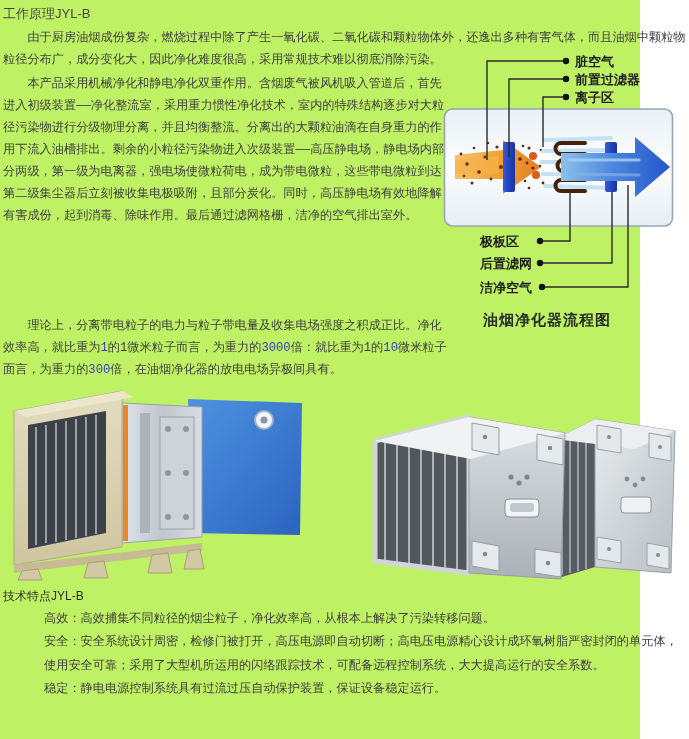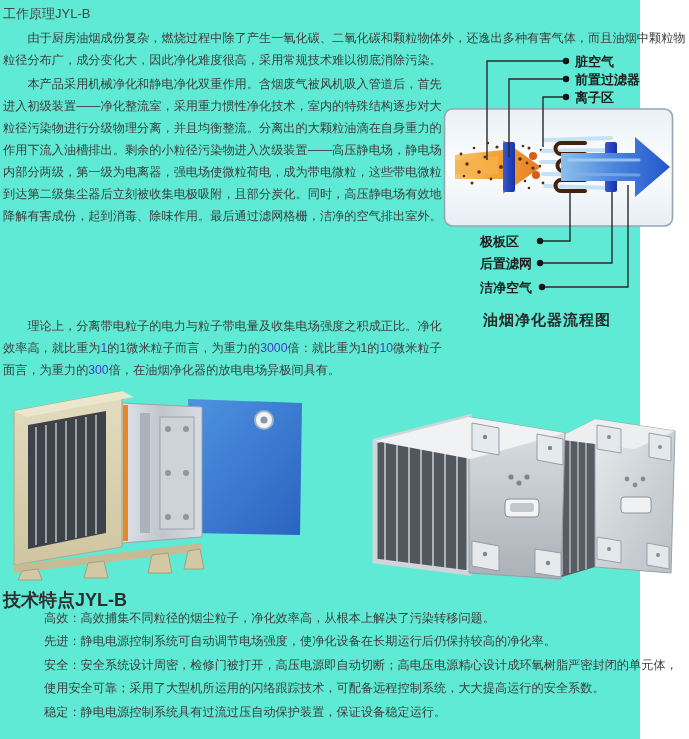--- a/index.html
+++ b/index.html
@@ -1,22 +1,22 @@
 <!DOCTYPE html>
 <html><head>
 <meta charset="utf-8">
 <style>
   html,body{margin:0;padding:0;background:#ffffff;}
   body{width:689px;height:739px;overflow:hidden;}
-  .page{position:relative;width:640px;height:739px;background:#5eead4;
+  .page{position:relative;width:640px;height:739px;background:#bef264;
         font-family:"Liberation Sans","DejaVu Sans",sans-serif;color:#3e3e3e;}
   .abs{position:absolute;}
   .h-title{font-size:13px;color:#474747;}
-  .h-title-bold{font-size:18px;font-weight:bold;color:#2e2e2e;}
-  .para{font-size:12.2px;line-height:22px;text-indent:2em;color:#3e3e3e;}
+  .h-title-bold{font-size:12px;font-weight:normal;color:#2e2e2e;}
+  .para{font-size:12.2px;line-height:22px;text-indent:2em;color:#3e3e3e;font-family:Liberation Mono, monospace;}
   .para .num{color:#3c3cc8;}
   .feat-item{font-size:12.2px;line-height:23.4px;color:#3e3e3e;margin-left:41px;}
   svg text{font-family:"Liberation Sans","DejaVu Sans",sans-serif;}
   .dlabel{font-size:13px;font-weight:bold;fill:#1e1e1e;}
   .dcaption{font-size:15px;font-weight:bold;fill:#2a2a2a;letter-spacing:1px;}
 </style>
 </head>
 <body>
 
 <div class="page">
@@ -275,18 +275,17 @@
             <circle cx="168" cy="76" r="2.6"></circle>
             <circle cx="152" cy="76" r="2.6"></circle>
         </g>
       </g>
     </svg>
   </div>
 
   <div class="abs h-title-bold" style="left:3px;top:588px;">技术特点JYL-B</div>
   <div class="abs" style="left:3px;top:607px;width:686px;">
     <div class="feat-item">高效：高效捕集不同粒径的烟尘粒子，净化效率高，从根本上解决了污染转移问题。</div>
-    <div class="feat-item">先进：静电电源控制系统可自动调节电场强度，使净化设备在长期运行后仍保持较高的净化率。</div>
     <div class="feat-item">安全：安全系统设计周密，检修门被打开，高压电源即自动切断；高电压电源精心设计成环氧树脂严密封闭的单元体，使用安全可靠；采用了大型机所运用的闪络跟踪技术，可配备远程控制系统，大大提高运行的安全系数。</div>
     <div class="feat-item">稳定：静电电源控制系统具有过流过压自动保护装置，保证设备稳定运行。</div>
   </div>
 
 </div>
 
 </body></html>

